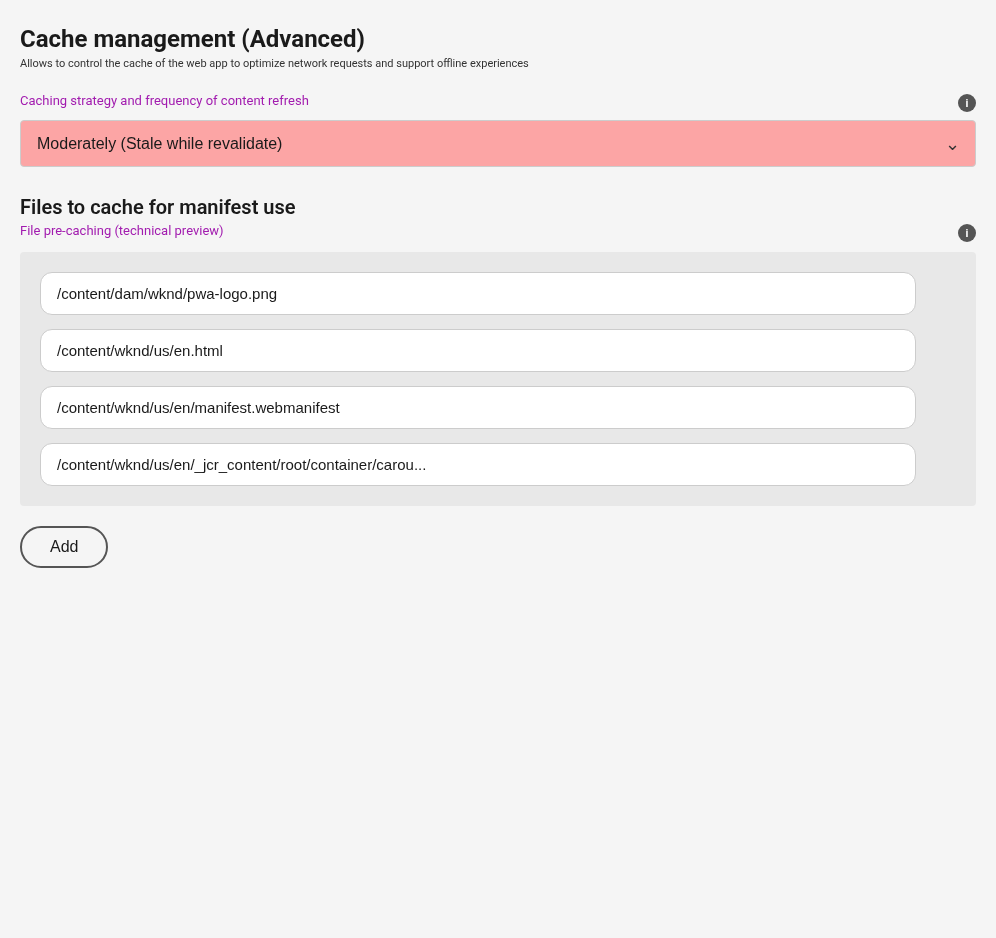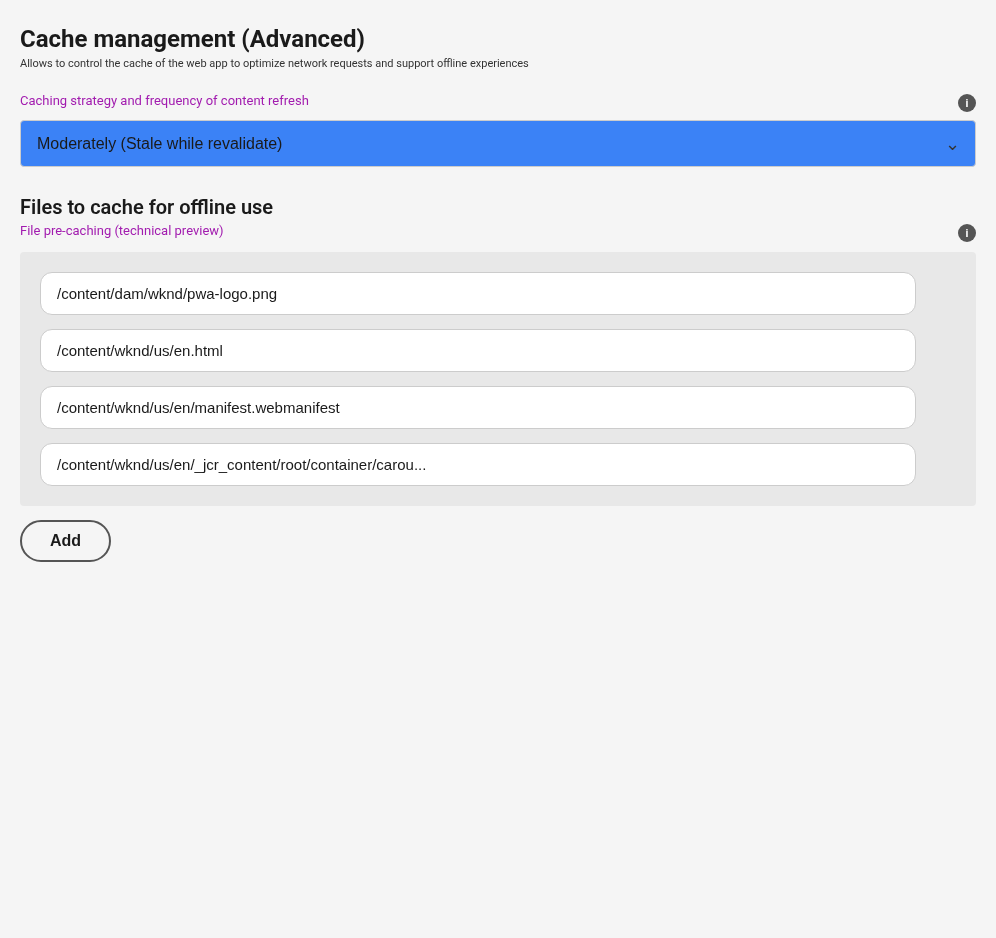--- a/index.html
+++ b/index.html
@@ -57,21 +57,21 @@
 
     .select-wrapper {
       position: relative;
       margin-bottom: 28px;
     }
 
     .select-dropdown {
       width: 100%;
       padding: 14px 16px;
       font-size: 16px;
-      background: #3b82f6;
+      background: #fca5a5;
       border: 1px solid #ccc;
       border-radius: 4px;
       appearance: none;
       -webkit-appearance: none;
       cursor: pointer;
       color: #1a1a1a;
     }
 
     .select-chevron {
       position: absolute;
@@ -123,24 +123,24 @@
       border: none;
       cursor: pointer;
       padding: 4px;
       display: flex;
       align-items: center;
       justify-content: center;
       color: #555;
     }
 
     .add-button {
-      margin-top: 14px;
+      margin-top: 20px;
       padding: 10px 28px;
       font-size: 16px;
-      font-weight: 700;
+      font-weight: 400;
       background: transparent;
       border: 2px solid #555;
       border-radius: 24px;
       cursor: pointer;
       color: #1a1a1a;
       text-align: center;
     }
 
     .caching-strategy-row {
       display: flex;
@@ -169,21 +169,21 @@
   <span class="section-label">Caching strategy and frequency of content refresh</span>
   <span class="info-icon" title="More info">i</span>
 </div>
 
 <div class="select-wrapper">
   <select class="select-dropdown">
   <option value="Moderately (Stale while revalidate)">Moderately (Stale while revalidate)</option><option value="Aggressively (Cache first)">Aggressively (Cache first)</option><option value="Never (Network only)">Never (Network only)</option></select>
   <span class="select-chevron">⌄</span>
 </div>
 
-<h2 class="section-title">Files to cache for offline use</h2>
+<h2 class="section-title">Files to cache for manifest use</h2>
 
 <div class="files-label-row">
   <span class="section-label">File pre-caching (technical preview)</span>
   <span class="info-icon" title="More info">i</span>
 </div>
 
 <div class="files-section">
 
 <div class="file-row">
       <input type="text" class="file-input" value="/content/dam/wknd/pwa-logo.png" style="">

